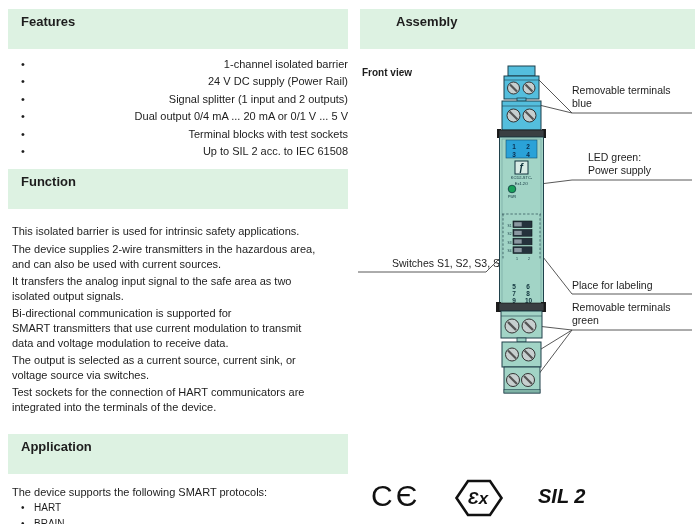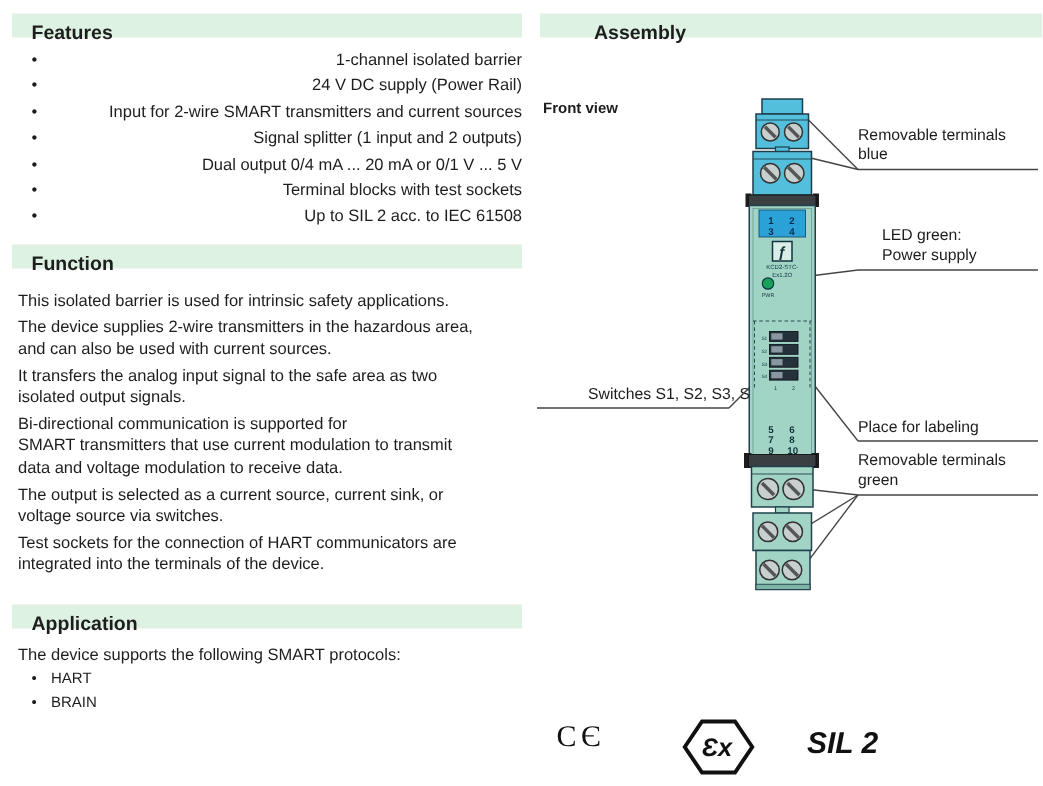--- a/index.html
+++ b/index.html
@@ -3,21 +3,21 @@
 <meta charset="utf-8">
 <style>
   html,body{margin:0;padding:0;}
   body{
     width:695px;height:524px;position:relative;overflow:hidden;
     background:#ffffff;color:#1d1d1d;
     font-family:"Liberation Sans", sans-serif;
   }
   .col-left{position:absolute;left:8px;top:9px;width:340px;}
   .bar{
-    background:#ddf2e2;height:16px;line-height:26px;
+    background:#ddf2e2;height:40px;line-height:26px;
     font-weight:bold;font-size:13px;padding-left:13px;box-sizing:border-box;
   }
   ul.bullets{list-style:none;margin:7px 0 0 0;padding:0 0 0 13px;font-size:11px;text-align:right;}
   ul.bullets li{line-height:17.4px;padding-left:11px;position:relative;}
   ul.bullets li::before{content:"\2022";position:absolute;left:0;}
   .paras{margin-top:15px;padding-left:4px;}
   .paras p{font-size:11px;line-height:14.6px;margin:0 0 3px 0;white-space:pre-line;}
   .bar.function{margin-top:9px;}
   .bar.application{margin-top:19px;}
   .app-intro{font-size:11px;margin:12px 0 0 4px;}
@@ -29,41 +29,40 @@
   .front-view{position:absolute;left:362px;top:67px;font-size:10px;font-weight:bold;}
   .callout{position:absolute;font-size:10.5px;line-height:13px;white-space:pre-line;}
   .callout.tblue{left:572px;top:84px;}
   .callout.led{left:588px;top:151px;}
   .callout.switches{left:360px;top:257px;margin-left:32px;}
   .callout.labeling{left:572px;top:279px;}
   .callout.tgreen{left:572px;top:301px;}
 
   .ce-mark{
     position:absolute;left:371px;top:481px;
-    font-family:Liberation Serif, serif;font-size:20px;line-height:1;
+    font-family:Liberation Sans, sans-serif;font-size:30px;line-height:1;
     letter-spacing:3px;color:#111;
   }
   .sil-mark{
     position:absolute;left:538px;top:486px;
     font-size:20px;font-weight:bold;font-style:italic;line-height:1;color:#111;
   }
   svg{position:absolute;left:355px;top:40px;}
   svg text{font-family:"Liberation Sans", sans-serif;}
 </style>
 </head>
 <body>
 
 <div class="col-left">
   <div class="bar">
     <span>Features</span>
   </div>
   <ul class="bullets">
     <li>1-channel isolated barrier</li>
     <li>24 V DC supply (Power Rail)</li>
-    <li>Input for 2-wire SMART transmitters and current sources</li>
     <li>Signal splitter (1 input and 2 outputs)</li>
     <li>Dual output 0/4 mA ... 20 mA or 0/1 V ... 5 V</li>
     <li>Terminal blocks with test sockets</li>
     <li>Up to SIL 2 acc. to IEC 61508</li>
   </ul>
 
   <div class="bar function">
     <span>Function</span>
   </div>
   <div class="paras">

